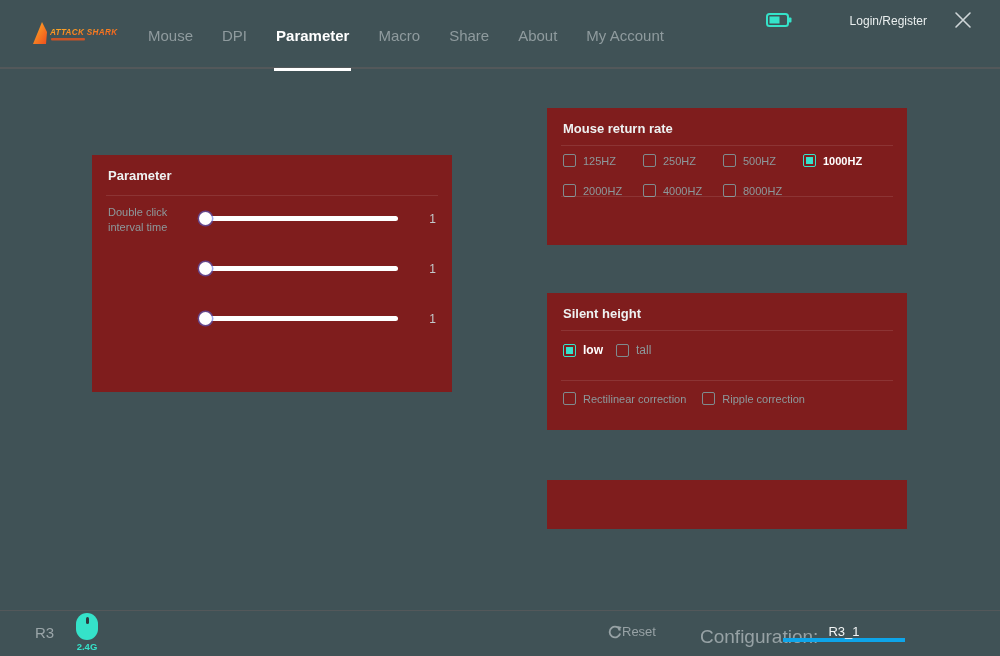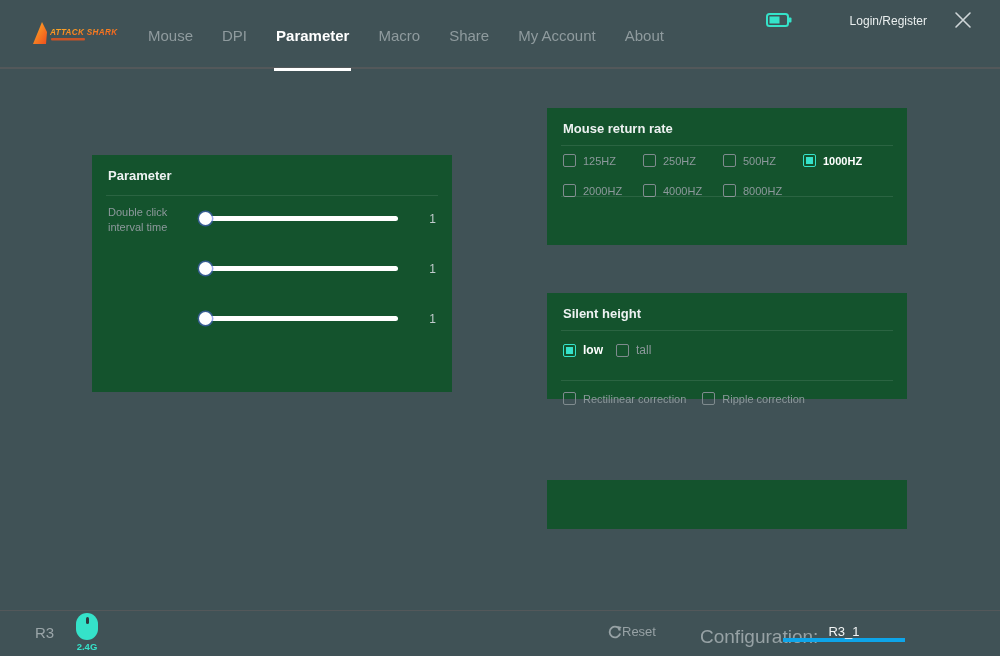--- a/index.html
+++ b/index.html
@@ -19,24 +19,24 @@
     color:#8f9b9e; font-size:15px; cursor:pointer; white-space:nowrap;
   }
   .nav-item.active { color:#ffffff; font-weight:700; }
   .nav-item.active::after {
     content:""; position:absolute; left:-2px; right:-2px; bottom:0; height:3px; background:#ffffff;
   }
   .battery { position:absolute; right:208px; top:13px; width:26px; height:14px; }
   .login { position:absolute; right:73px; top:14px; font-size:12px; color:#e9eeee; cursor:pointer; }
   .close-btn { position:absolute; right:28px; top:11px; width:18px; height:18px; cursor:pointer; }
   
-  .panel { position:absolute; background:#14532d; }
+  .panel { position:absolute; background:#7f1d1d; }
   #param-panel   { left:92px;  top:155px; width:360px; height:237px; }
   #rate-panel    { left:547px; top:108px; width:360px; height:137px; }
-  #silent-panel  { left:547px; top:293px; width:360px; height:106px; }
+  #silent-panel  { left:547px; top:293px; width:360px; height:137px; }
   #empty-panel   { left:547px; top:480px; width:360px; height:49px; }
   .panel-title { position:absolute; left:16px; top:13px; font-size:13px; font-weight:700; color:#eef2f2; }
   .p-divider { position:absolute; left:14px; right:14px; height:1px; background:rgba(255,255,255,0.10); }
   
   .s-label { position:absolute; left:16px; width:94px; font-size:11px; line-height:1.38; color:#8d999c; }
   .s-track {
     position:absolute; left:111px; width:195px; height:5px;
     background:#ffffff; border-radius:3px; cursor:pointer;
   }
   .s-thumb {
@@ -105,22 +105,22 @@
       <text x="20" y="16" font-size="8.2" font-weight="bold" font-style="italic" font-family="Liberation Sans, sans-serif" fill="url(#lg)" letter-spacing="0.3">ATTACK SHARK</text>
       <rect x="21" y="19" width="34" height="2.5" rx="1" fill="#e2541e" opacity="0.85"></rect>
     </svg>
 
     <div class="nav">
       <div class="nav-item">Mouse</div>
       <div class="nav-item">DPI</div>
       <div class="nav-item active">Parameter</div>
       <div class="nav-item">Macro</div>
       <div class="nav-item">Share</div>
+      <div class="nav-item">About</div>
       <div class="nav-item">My Account</div>
-      <div class="nav-item">About</div>
     </div>
 
     <svg class="battery" viewBox="0 0 26 14">
       <rect x="1" y="1" width="21" height="12" rx="2.5" fill="none" stroke="#35e2c9" stroke-width="2"></rect>
       <rect x="3.5" y="3.5" width="10" height="7" fill="#35e2c9"></rect>
       <rect x="22.5" y="4.5" width="3" height="5" rx="1" fill="#35e2c9"></rect>
     </svg>
 
     <div class="login">Login/Register</div>
 

